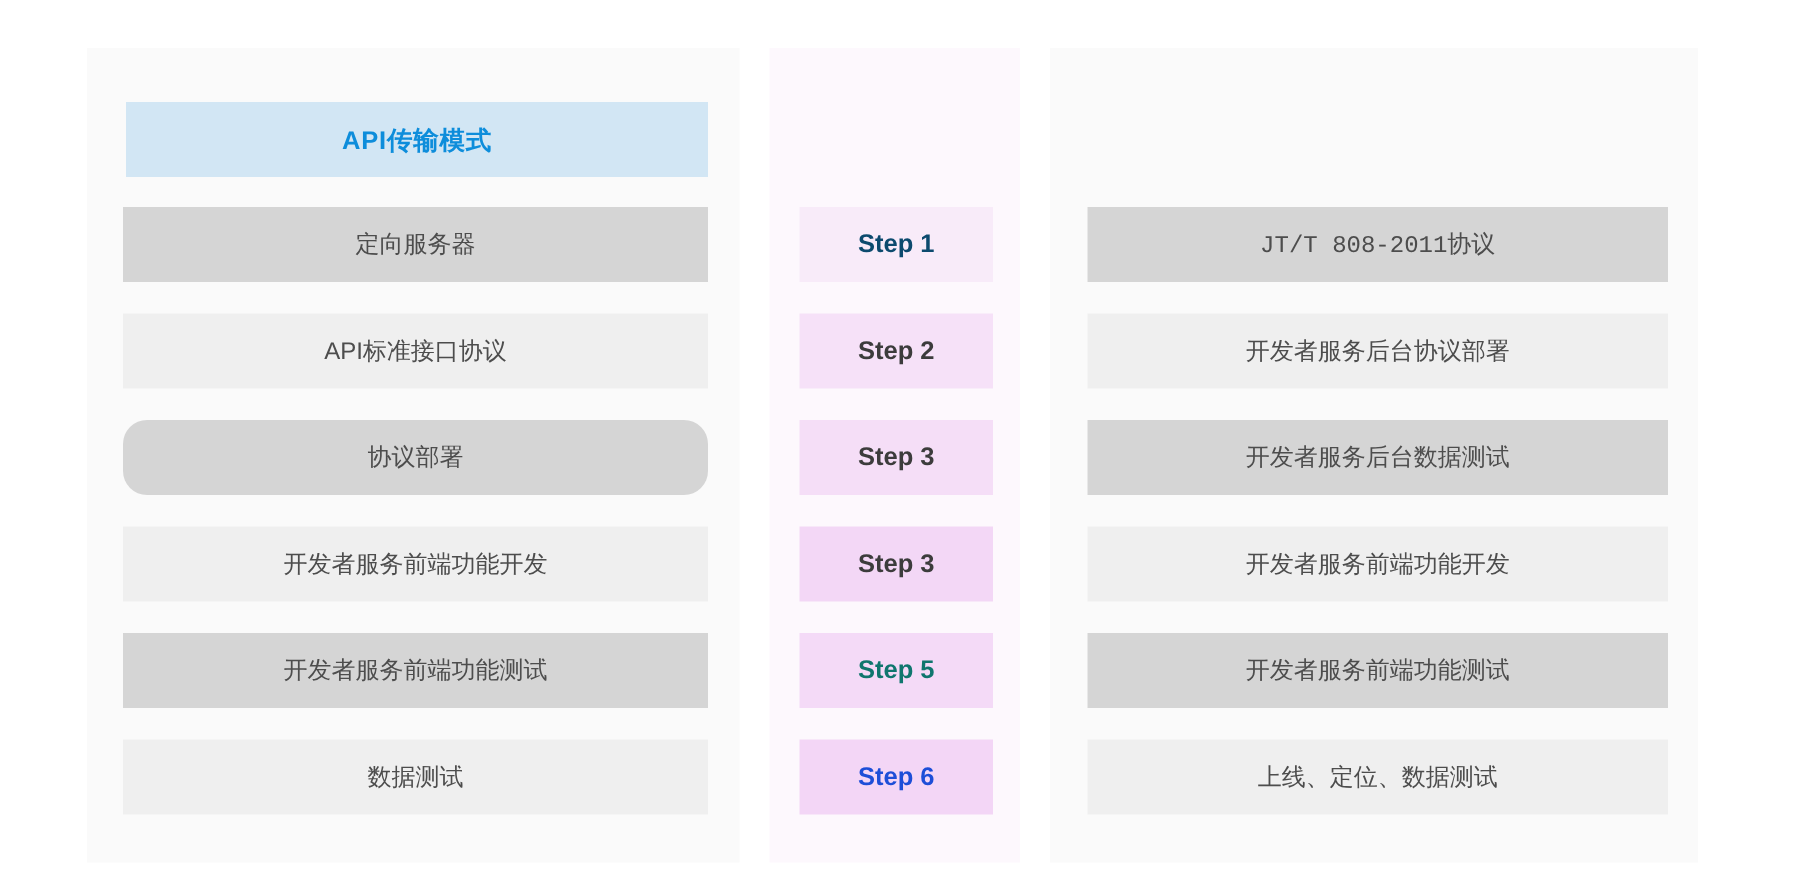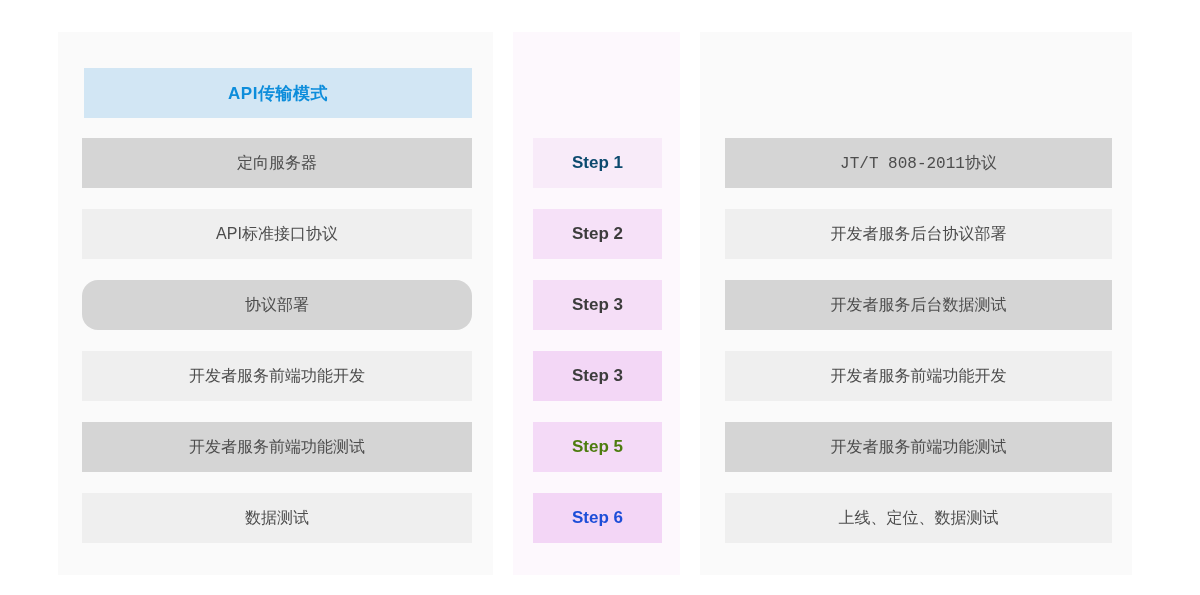--- a/index.html
+++ b/index.html
@@ -84,21 +84,21 @@
     <div class="row r3" style="background-color: rgb(239, 239, 239); color: rgb(77, 77, 77);">开发者服务前端功能开发</div>
     <div class="row r4" style="background-color: rgb(213, 213, 213); color: rgb(77, 77, 77);">开发者服务前端功能测试</div>
     <div class="row r5" style="background-color: rgb(239, 239, 239); color: rgb(77, 77, 77);">数据测试</div>
   </div>
 
   <div class="panel panel-middle" style="background-color: rgb(253, 248, 253);">
     <div class="step r0" style="background-color: rgb(248, 235, 249); color: #0c4a6e;">Step 1</div>
     <div class="step r1" style="background-color: rgb(246, 225, 248); color: rgb(60, 60, 60);">Step 2</div>
     <div class="step r2" style="background-color: rgb(245, 222, 247); color: rgb(60, 60, 60);">Step 3</div>
     <div class="step r3" style="background-color: rgb(243, 215, 246); color: rgb(60, 60, 60);">Step 3</div>
-    <div class="step r4" style="background-color: rgb(244, 218, 247); color: #4d7c0f;">Step 5</div>
+    <div class="step r4" style="background-color: rgb(244, 218, 247); color: #0f766e;">Step 5</div>
     <div class="step r5" style="background-color: rgb(243, 214, 246); color: #1d4ed8;">Step 6</div>
   </div>
 
   <div class="panel panel-right" style="background-color: rgb(250, 250, 250);">
 
     <div class="row r0" style="background-color: rgb(213, 213, 213); color: rgb(77, 77, 77);">JT/T 808-2011协议</div>
     <div class="row r1" style="background-color: rgb(239, 239, 239); color: rgb(77, 77, 77);">开发者服务后台协议部署</div>
     <div class="row r2" style="background-color: rgb(213, 213, 213); color: rgb(77, 77, 77);">开发者服务后台数据测试</div>
     <div class="row r3" style="background-color: rgb(239, 239, 239); color: rgb(77, 77, 77);">开发者服务前端功能开发</div>
     <div class="row r4" style="background-color: rgb(213, 213, 213); color: rgb(77, 77, 77);">开发者服务前端功能测试</div>

